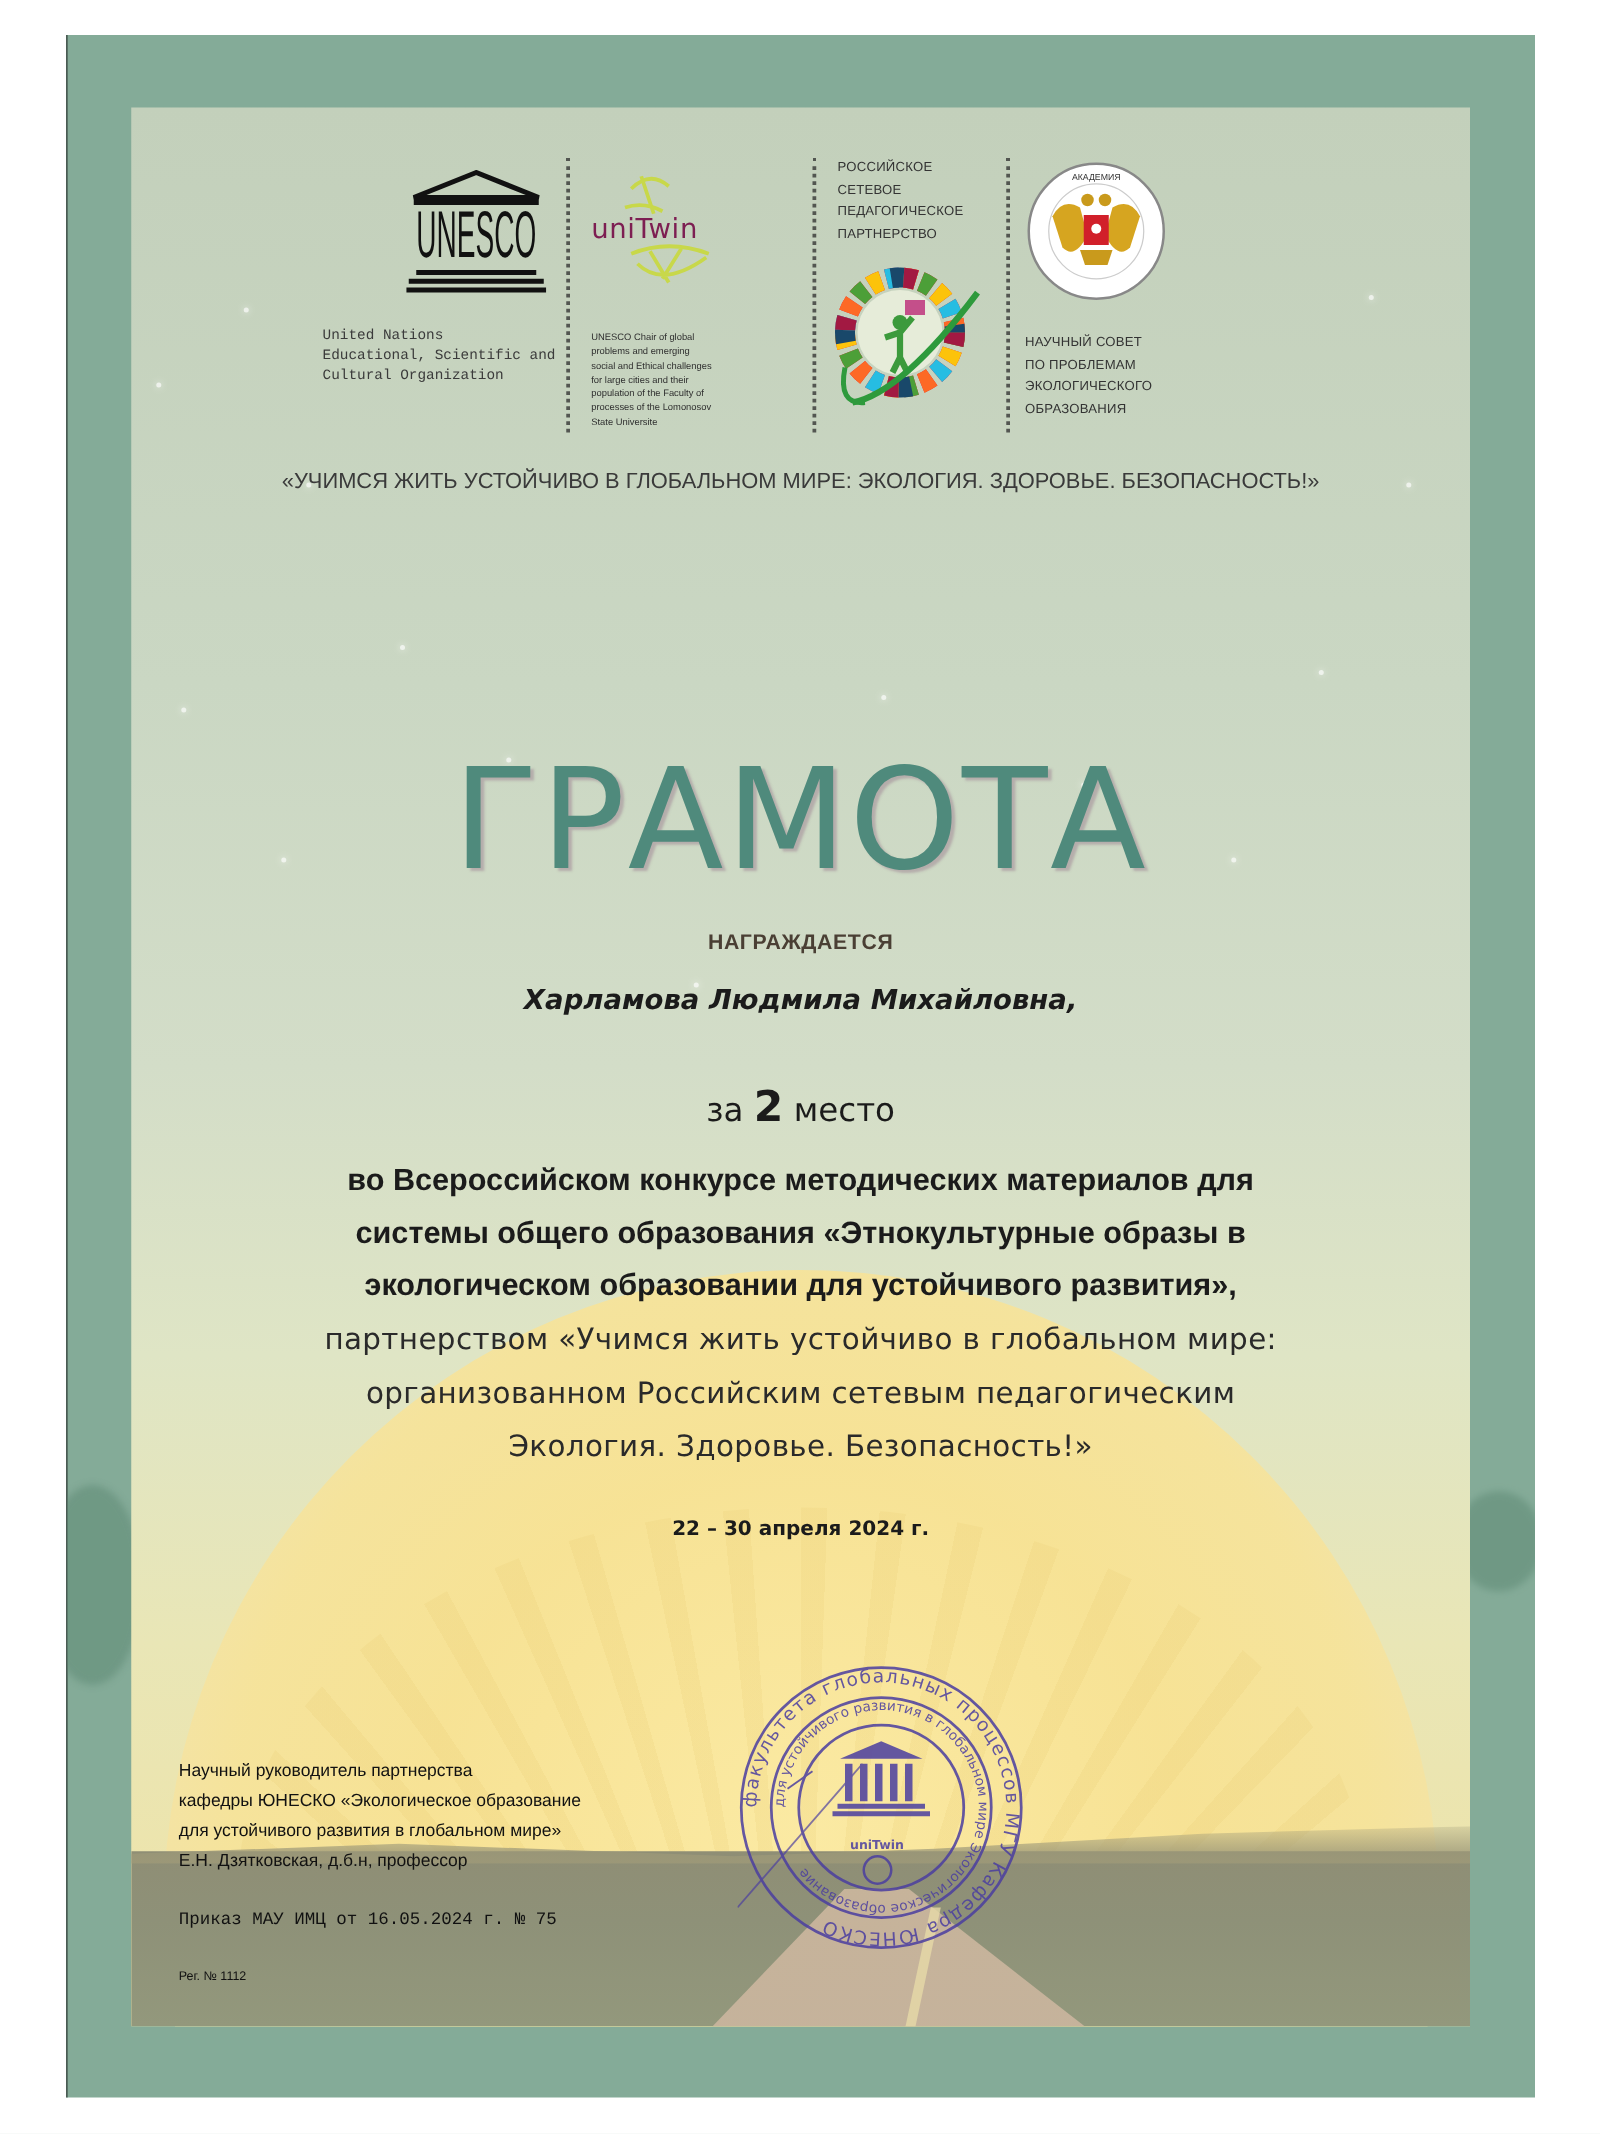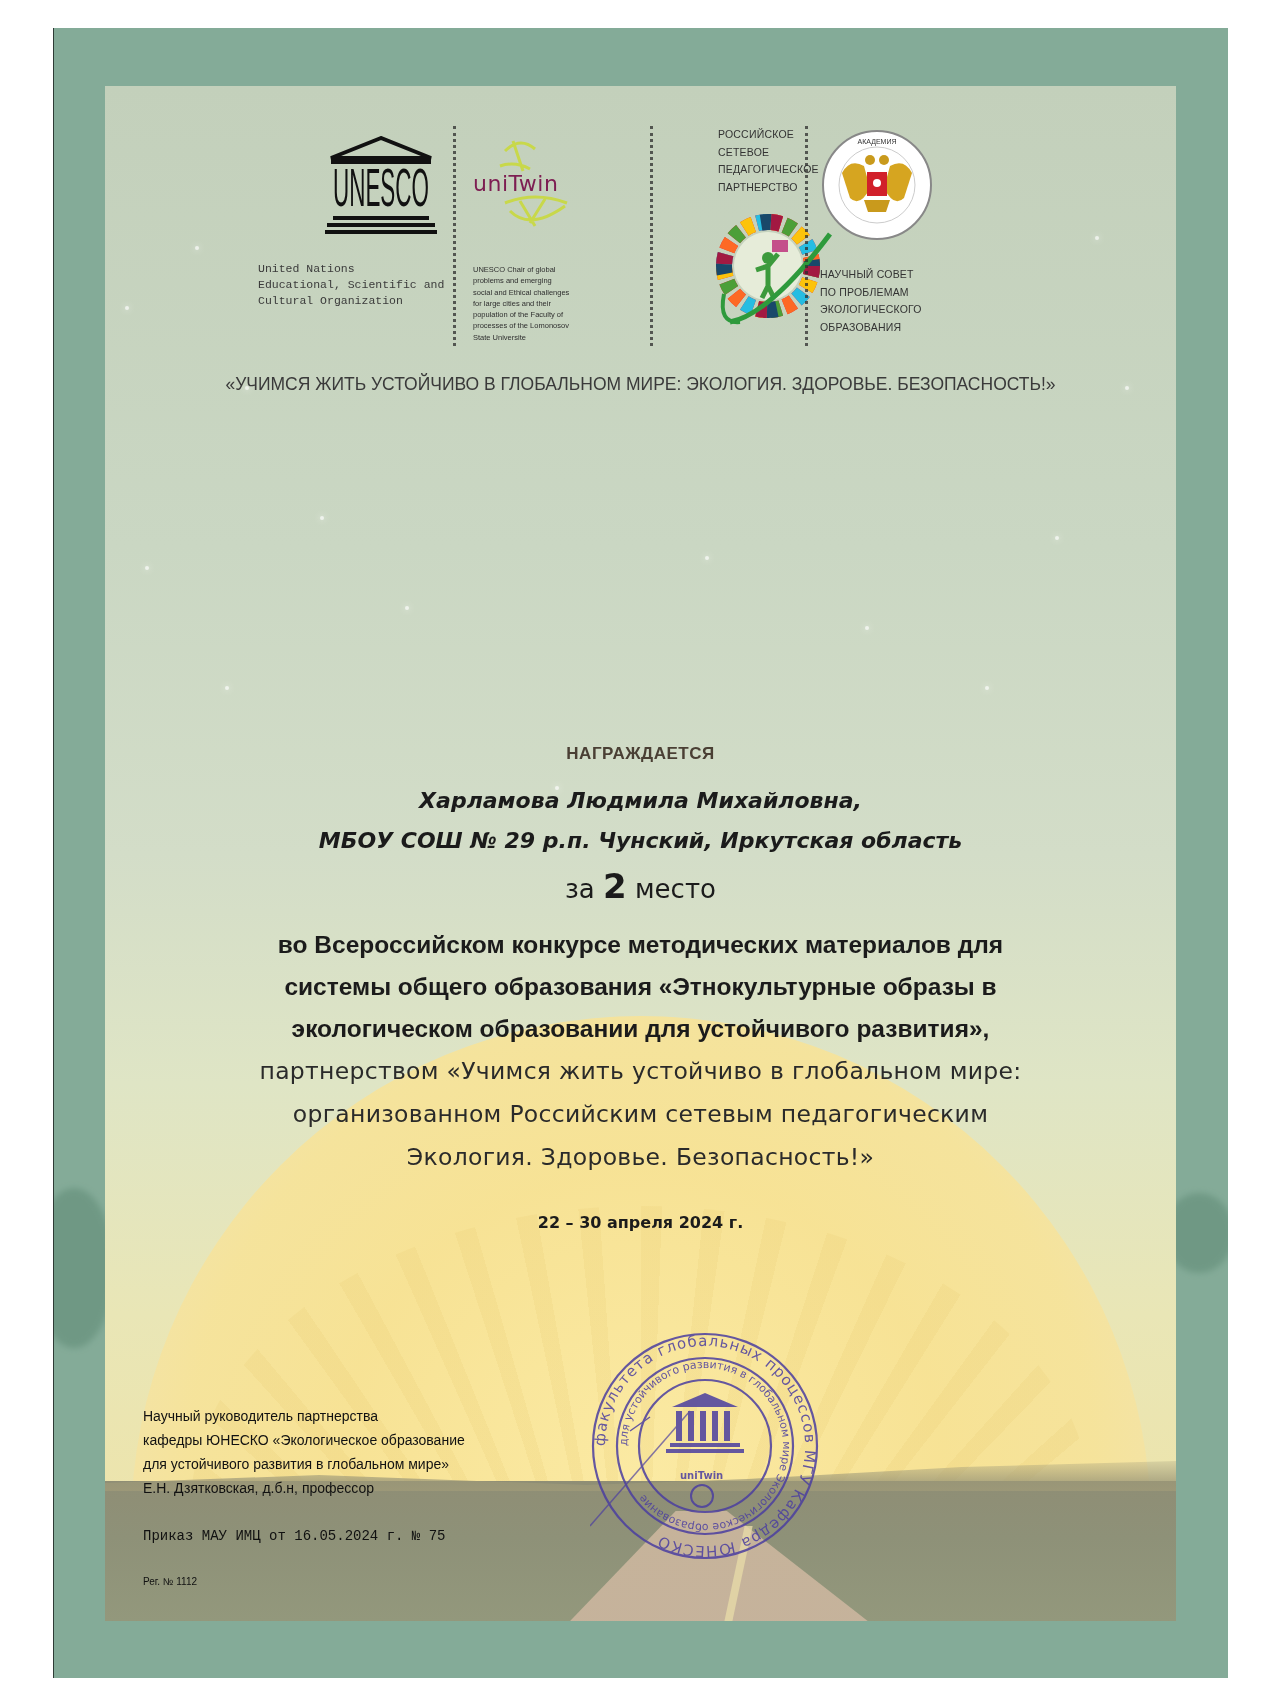--- a/index.html
+++ b/index.html
@@ -41,21 +41,21 @@
 
   .unesco { position:absolute; left:183px; top:30px; width:150px; }
   .unesco svg { display:block; margin-left:37px; }
   .unesco .txt { position:absolute; left:-30px; top:125px; width:210px; text-align:left;
                  font-family:Liberation Mono, monospace; font-size:11.5px; line-height:16px; color:#3b3b3b; }
 
   .unitwin { position:absolute; left:360px; top:25px; width:140px; }
   .unitwin .word { position:absolute; left:8px; top:40px; font-family:"DejaVu Sans", sans-serif; font-size:22px; color:#7d1e52; letter-spacing:.5px; }
   .unitwin .txt { position:absolute; left:8px; top:133px; width:140px; font-family:"Liberation Sans", sans-serif; font-size:7.5px; line-height:11.3px; color:#2f2f2f; }
 
-  .rsp { position:absolute; left:565px; top:20px; width:140px;margin-left:48px; }
+  .rsp { position:absolute; left:565px; top:20px; width:140px; }
   .rsp .txt { font-family:"Liberation Sans", sans-serif; font-size:10.5px; line-height:17.5px; color:#333; letter-spacing:.2px; }
 
   .rao { position:absolute; left:715px; top:22px; width:150px; }
   .rao .txt { position:absolute; left:0; top:138px; font-family:"Liberation Sans", sans-serif; font-size:10.5px; line-height:17.5px; color:#333; letter-spacing:.2px; }
 
   .partner-title { position:absolute; left:0; right:0; top:285px; text-align:center;
                    font-family:"Liberation Sans", sans-serif; color:#3a3a3a; }
   .partner-title .l1 { font-size:19.5px; line-height:28px; letter-spacing:.3px; }
   .partner-title .l2 { font-size:17.5px; line-height:26px; }
 
@@ -199,25 +199,25 @@
           <div>ЭКОЛОГИЧЕСКОГО</div>
           <div>ОБРАЗОВАНИЯ</div>
         </div>
       </div>
     </div>
 
     <div class="partner-title">
       <div class="l2">«УЧИМСЯ ЖИТЬ УСТОЙЧИВО В ГЛОБАЛЬНОМ МИРЕ: ЭКОЛОГИЯ. ЗДОРОВЬЕ. БЕЗОПАСНОСТЬ!»</div>
     </div>
 
+    <div class="gramota">ГРАМОТА</div>
     <div class="nagr">НАГРАЖДАЕТСЯ</div>
 
     <div class="recipient">
       <div>Харламова Людмила Михайловна,</div>
-      <div>МБОУ СОШ № 29 р.п. Чунский, Иркутская область</div>
     </div>
 
     <div class="place">
       <span>за</span>
       <span class="num">2</span>
       <span>место</span>
     </div>
 
     <div class="contest">
       <div>во Всероссийском конкурсе методических материалов для</div>

